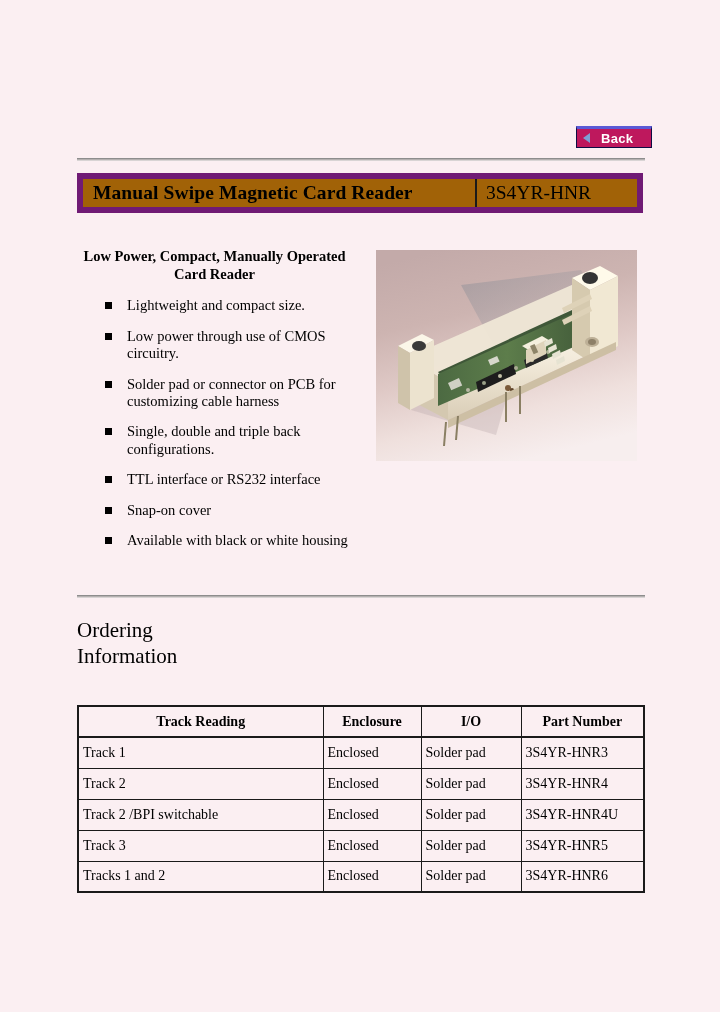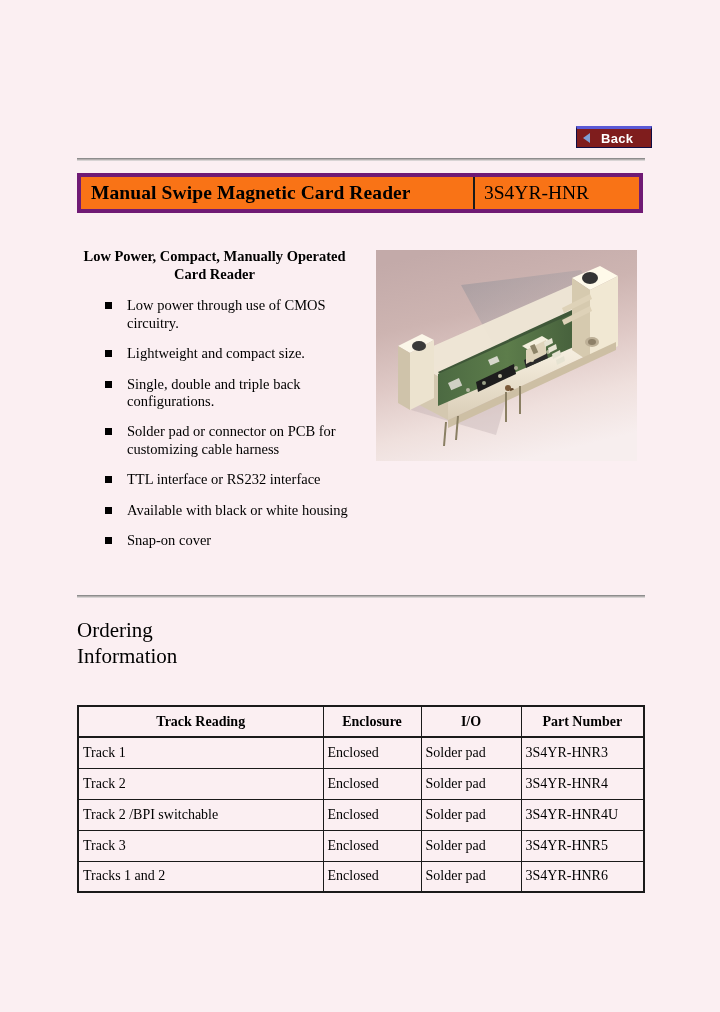--- a/index.html
+++ b/index.html
@@ -22,21 +22,21 @@
     position: absolute;
     top: 0; left: 0; right: 0;
     height: 160px;
   }
   .back-button {
     position: absolute;
     left: 576px;
     top: 126px;
     width: 74px;
     height: 18px;
-    background: #7f1d1d;
+    background: #be185d;
     border-top: 3px solid #5a5ad6;
     border-right: 1px solid #0d0d44;
     border-bottom: 1px solid #0d0d44;
     border-left: 1px solid #0d0d44;
     display: flex;
     align-items: center;
     justify-content: flex-start;
     box-sizing: content-box;
     cursor: pointer;
   }
@@ -72,22 +72,22 @@
   .hr-top { top: 158px; }
   .hr-mid { top: 595px; }
 
   
   .title-box {
     position: absolute;
     left: 77px;
     top: 173px;
     width: 566px;
     height: 40px;
-    border: 4px solid #701a75;
-    background: #f97316;
+    border: 6px solid #701a75;
+    background: #a16207;
     display: flex;
     box-sizing: border-box;
   }
   .title-main {
     flex: 0 0 394px;
     display: flex;
     align-items: center;
     padding-left: 10px;
     border-right: 2px solid #1a1a1a;
     box-sizing: border-box;
@@ -226,28 +226,28 @@
   <div class="title-part">
     <span class="title-part-text">3S4YR-HNR</span>
   </div>
 </div>
 
 <div class="content">
 
   <div class="features">
     <div class="feat-heading">Low Power, Compact, Manually Operated Card Reader</div>
     <ul class="feat-list">
+      <li><span class="sq"></span><span>Lightweight and compact size.</span></li>
       <li><span class="sq"></span><span>Low power through use of CMOS circuitry.</span></li>
-      <li><span class="sq"></span><span>Lightweight and compact size.</span></li>
       <li><span class="sq"></span></li>
+      <li><span class="sq"></span><span>Solder pad or connector on PCB for customizing cable harness</span></li>
       <li><span class="sq"></span><span>Single, double and triple back configurations.</span></li>
-      <li><span class="sq"></span><span>Solder pad or connector on PCB for customizing cable harness</span></li>
       <li><span class="sq"></span><span>TTL interface or RS232 interface</span></li>
+      <li><span class="sq"></span><span>Snap-on cover</span></li>
       <li><span class="sq"></span><span>Available with black or white housing</span></li>
-      <li><span class="sq"></span><span>Snap-on cover</span></li>
     </ul>
   </div>
 
   <div class="photo">
     <svg width="261" height="211" viewBox="0 0 261 211" xmlns="http://www.w3.org/2000/svg">
       <defs>
         <linearGradient id="bgGrad" x1="0.25" y1="0" x2="0.55" y2="1">
           <stop offset="0" stop-color="#c3aaa9"></stop>
           <stop offset="0.30" stop-color="#cdb4b1"></stop>
           <stop offset="0.55" stop-color="#dfc9c6"></stop>

